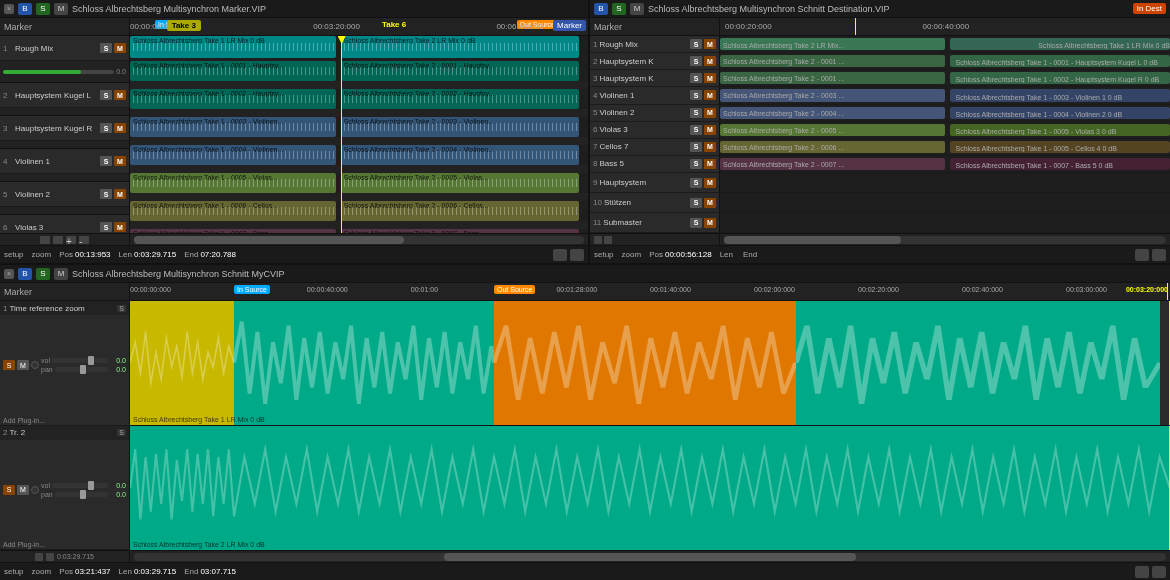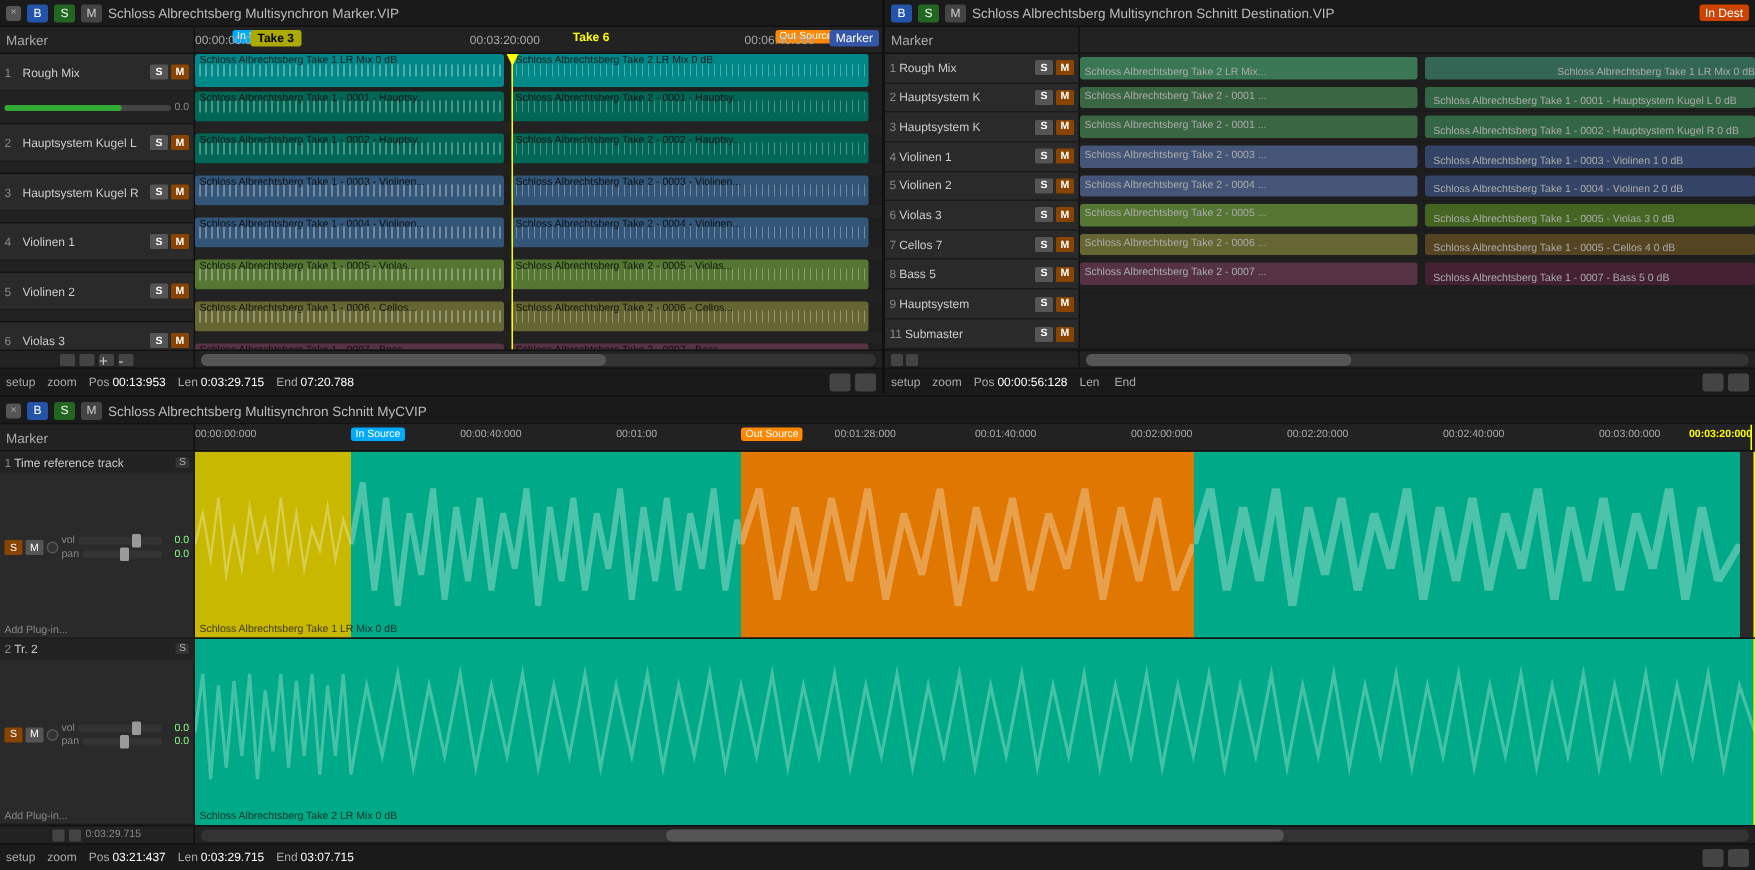--- a/index.html
+++ b/index.html
@@ -523,20 +523,26 @@
       <div class="title-btn green">S</div>
       <div class="title-btn">M</div>
       <span class="panel-title-text">Schloss Albrechtsberg Multisynchron Schnitt Destination.VIP</span>
       <div class="in-dest-badge">In Dest</div>
     </div>
 
     <div style="display:flex; height:18px; background:#222; border-bottom:1px solid #111; flex-shrink:0;">
       <div style="width:130px; display:flex; align-items:center; padding:0 4px; border-right:1px solid #111; flex-shrink:0;">
         <span style="font-size:9px; color:#aaa;">Marker</span>
       </div>
+      <div style="flex:1; position:relative; overflow:hidden; background:#222;">
+        <div style="position:absolute; left:5px; top:4px; font-size:8px; color:#aaa;">00:00:20:000</div>
+        <div style="position:absolute; left:45%; top:4px; font-size:8px; color:#aaa;">00:00:40:000</div>
+
+        <div style="position:absolute; left:30%; top:0; bottom:0; width:1px; background:#ffff00; z-index:5;"></div>
+      </div>
     </div>
 
     <div style="flex:1; overflow:hidden;">
 
       <div style="display:flex; flex-direction:column; height:100%;">
 
         <div class="right-clip-row" style="flex:1;">
           <div class="right-clip-left">
             <span style="font-size:8px; color:#888;">1</span>
             <span style="font-size:8px; color:#ccc; flex:1;">Rough Mix</span>
@@ -669,20 +675,29 @@
             <div style="position:absolute; left:51%; right:0; top:2px; bottom:2px; background:#442233; border-radius:2px; overflow:hidden;">
               <span style="font-size:7px; color:#aaa; padding-left:3px; white-space:nowrap; overflow:hidden; text-overflow:ellipsis; position:absolute; bottom:1px; right:0; left:3px;">Schloss Albrechtsberg Take 1 - 0007 - Bass 5  0 dB</span>
             </div>
           </div>
         </div>
 
         <div class="right-clip-row" style="height:20px;">
           <div class="right-clip-left">
             <span style="font-size:8px; color:#888;">9</span>
             <span style="font-size:8px; color:#ccc; flex:1;">Hauptsystem</span>
+            <div class="btn-s" style="font-size:7px;">S</div>
+            <div class="btn-m" style="font-size:7px;">M</div>
+          </div>
+          <div style="flex:1; background:#1e1e1e;"></div>
+        </div>
+        <div class="right-clip-row" style="height:20px;">
+          <div class="right-clip-left">
+            <span style="font-size:8px; color:#888;">10</span>
+            <span style="font-size:8px; color:#ccc; flex:1;">Stützen</span>
             <div class="btn-s" style="font-size:7px;">S</div>
             <div class="btn-m" style="font-size:7px;">M</div>
           </div>
           <div style="flex:1; background:#1e1e1e;"></div>
         </div>
         <div class="right-clip-row" style="height:20px;">
           <div class="right-clip-left">
             <span style="font-size:8px; color:#888;">11</span>
             <span style="font-size:8px; color:#ccc; flex:1;">Submaster</span>
             <div class="btn-s" style="font-size:7px;">S</div>
@@ -758,21 +773,21 @@
     </div>
   </div>
 
   <div class="bottom-track-area">
 
     <div class="bottom-track-controls">
 
       <div class="bottom-ctrl-row" style="flex:1; display:flex; flex-direction:column;">
         <div class="bottom-ctrl-header">
           <span style="font-size:8px; color:#888;">1</span>
-          <span style="font-size:8px; color:#ccc; flex:1;">Time reference track</span>
+          <span style="font-size:8px; color:#ccc; flex:1;">Time reference zoom</span>
           <span style="font-size:7px; color:#aaa; background:#333; padding:0 2px; cursor:pointer; border-radius:1px;">S</span>
         </div>
         <div style="display:flex; align-items:center; padding:2px 3px; gap:2px; flex:1;">
           <div style="width:12px; height:10px; background:#884400; border-radius:1px; display:flex; align-items:center; justify-content:center; font-size:7px; color:#fff; cursor:pointer;">S</div>
           <div style="width:12px; height:10px; background:#555; border-radius:1px; display:flex; align-items:center; justify-content:center; font-size:7px; color:#fff; cursor:pointer;">M</div>
           <div style="width:8px; height:8px; background:#333; border-radius:50%; border:1px solid #555; cursor:pointer;"></div>
           <div style="flex:1;">
             <div style="display:flex; align-items:center; gap:2px; margin-bottom:2px;">
               <span style="font-size:7px; color:#888;">vol</span>
               <div style="flex:1; height:5px; background:#333; border-radius:2px; position:relative; cursor:pointer;">

